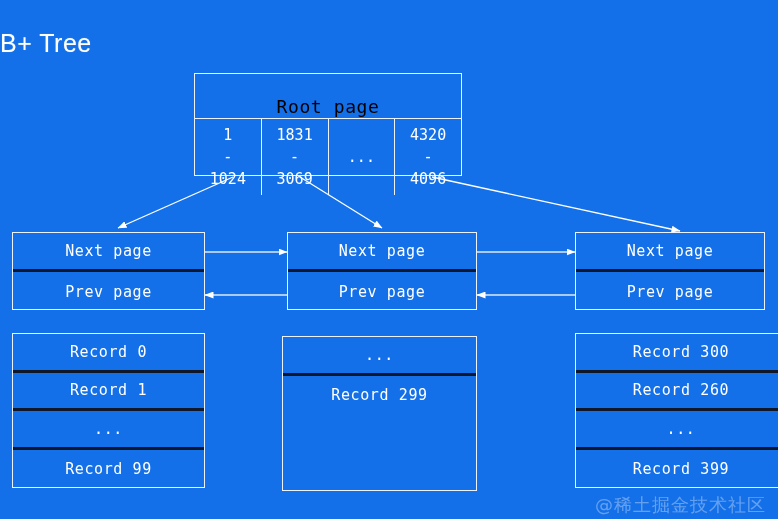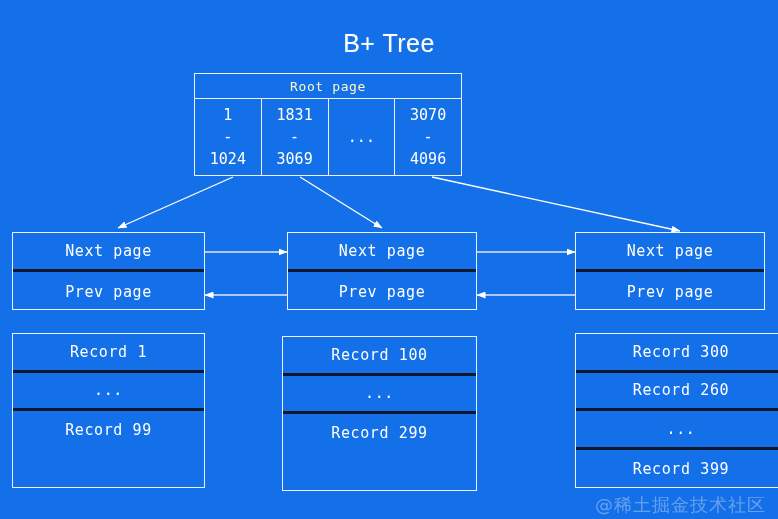--- a/index.html
+++ b/index.html
@@ -20,21 +20,20 @@
     width: 778px;
     height: 519px;
   }
 
   
   .title {
     position: absolute;
     left: 0;
     top: 29px;
     width: 778px;
-    text-align: center;
     font-family: "Liberation Sans", sans-serif;
     font-weight: 400;
     font-size: 25px;
     letter-spacing: 0.5px;
     color: #ffffff;
     text-shadow: 0 0 1px rgba(255,255,255,0.35);
   }
 
   
   .box {
@@ -63,24 +62,25 @@
     width: 268px;
     height: 103px;
   }
   #root-header {
     height: 25px;
     border-bottom: 1px solid #eaf3ff;
     box-sizing: border-box;
     display: flex;
     align-items: center;
     justify-content: center;
-    color: #fef9c3;
-    font-size: 13px;
+    color: #000000;
+    font-size: 18px;
     letter-spacing: 0.6px;
     white-space: pre;
+    margin-top: 20px;
   }
   #root-cells {
     display: flex;
     height: 76px;
     box-sizing: border-box;
   }
   .root-cell {
     flex: 1 1 0;
     border-right: 1px solid #eaf3ff;
     box-sizing: border-box;
@@ -156,21 +156,21 @@
         <span>1831</span>
         <span>-</span>
         <span>3069</span>
       </div>
 
       <div class="root-cell">
         <span class="ell">...</span>
       </div>
 
       <div class="root-cell">
-        <span>3070</span>
+        <span>4320</span>
         <span>-</span>
         <span>4096</span>
       </div>
 
     </div>
   </div>
 
   <div class="box page-box" id="page-box-left">
     <div class="cellrow">Next page</div>
     <div class="cellrow">Prev page</div>
@@ -180,27 +180,27 @@
     <div class="cellrow">Next page</div>
     <div class="cellrow">Prev page</div>
   </div>
 
   <div class="box page-box" id="page-box-right">
     <div class="cellrow">Next page</div>
     <div class="cellrow">Prev page</div>
   </div>
 
   <div class="box record-box" id="record-box-left">
+    <div class="cellrow">Record 0</div>
     <div class="cellrow">Record 1</div>
     <div class="cellrow">...</div>
     <div class="cellrow">Record 99</div>
   </div>
 
   <div class="box record-box" id="record-box-mid">
-    <div class="cellrow">Record 100</div>
     <div class="cellrow">...</div>
     <div class="cellrow">Record 299</div>
   </div>
 
   <div class="box record-box" id="record-box-right">
     <div class="cellrow">Record 300</div>
     <div class="cellrow">Record 260</div>
     <div class="cellrow">...</div>
     <div class="cellrow">Record 399</div>
   </div>

